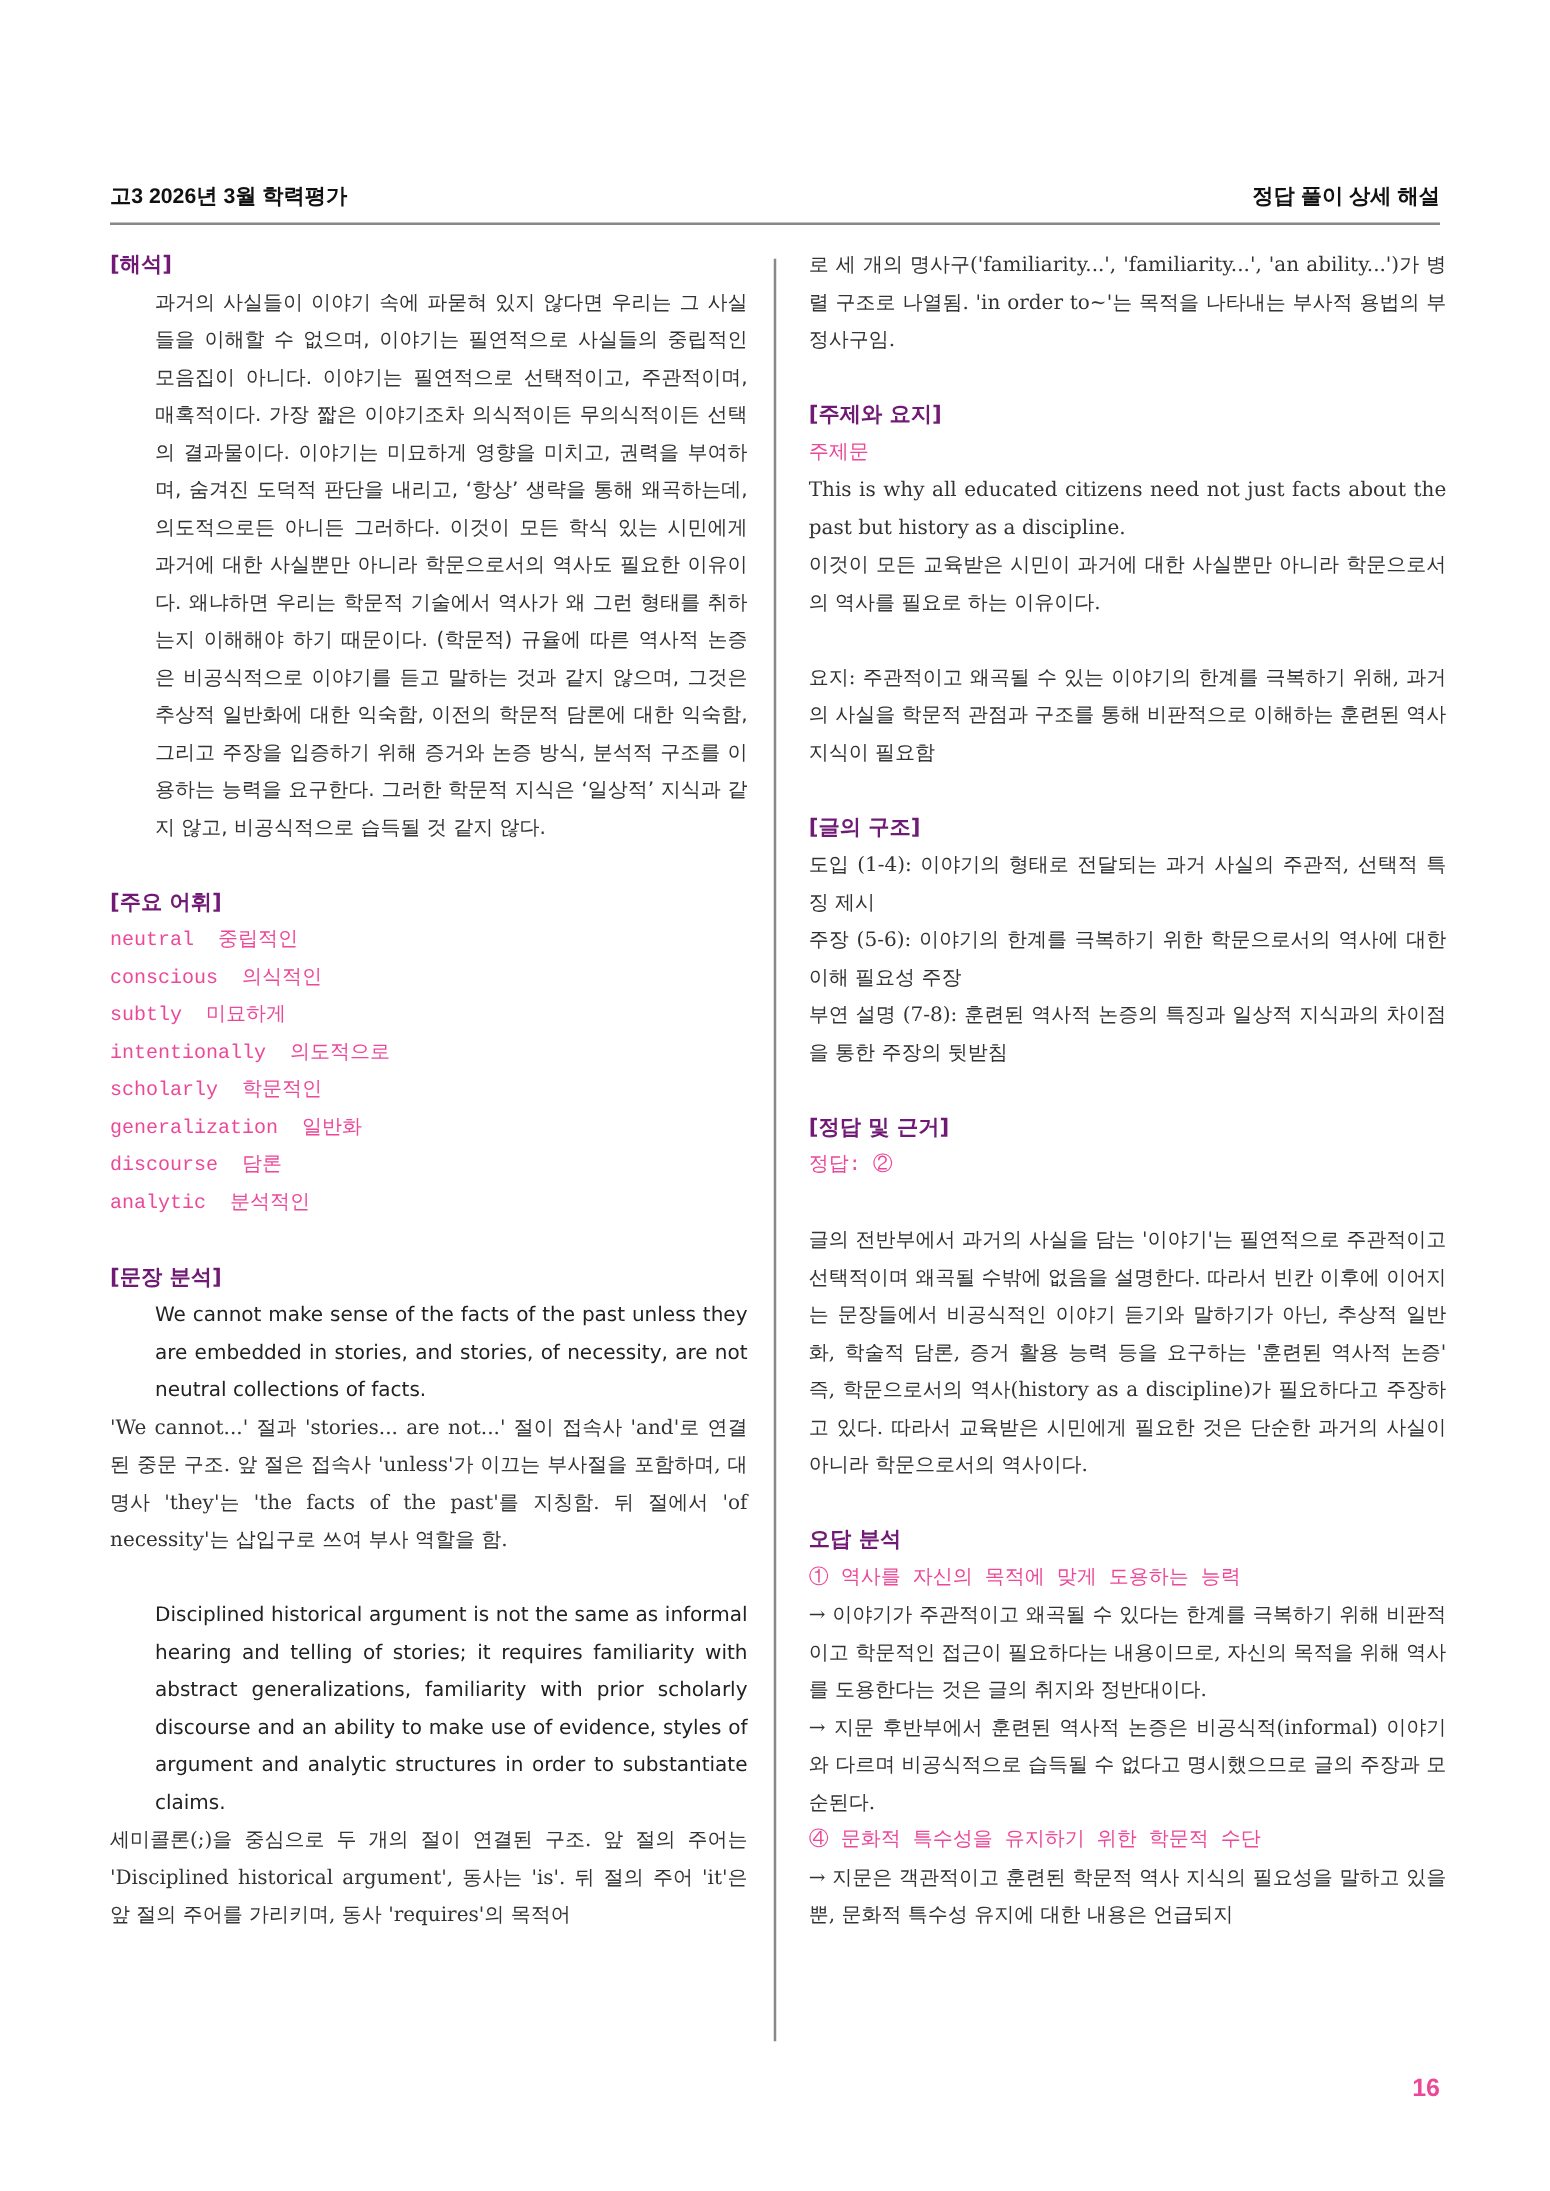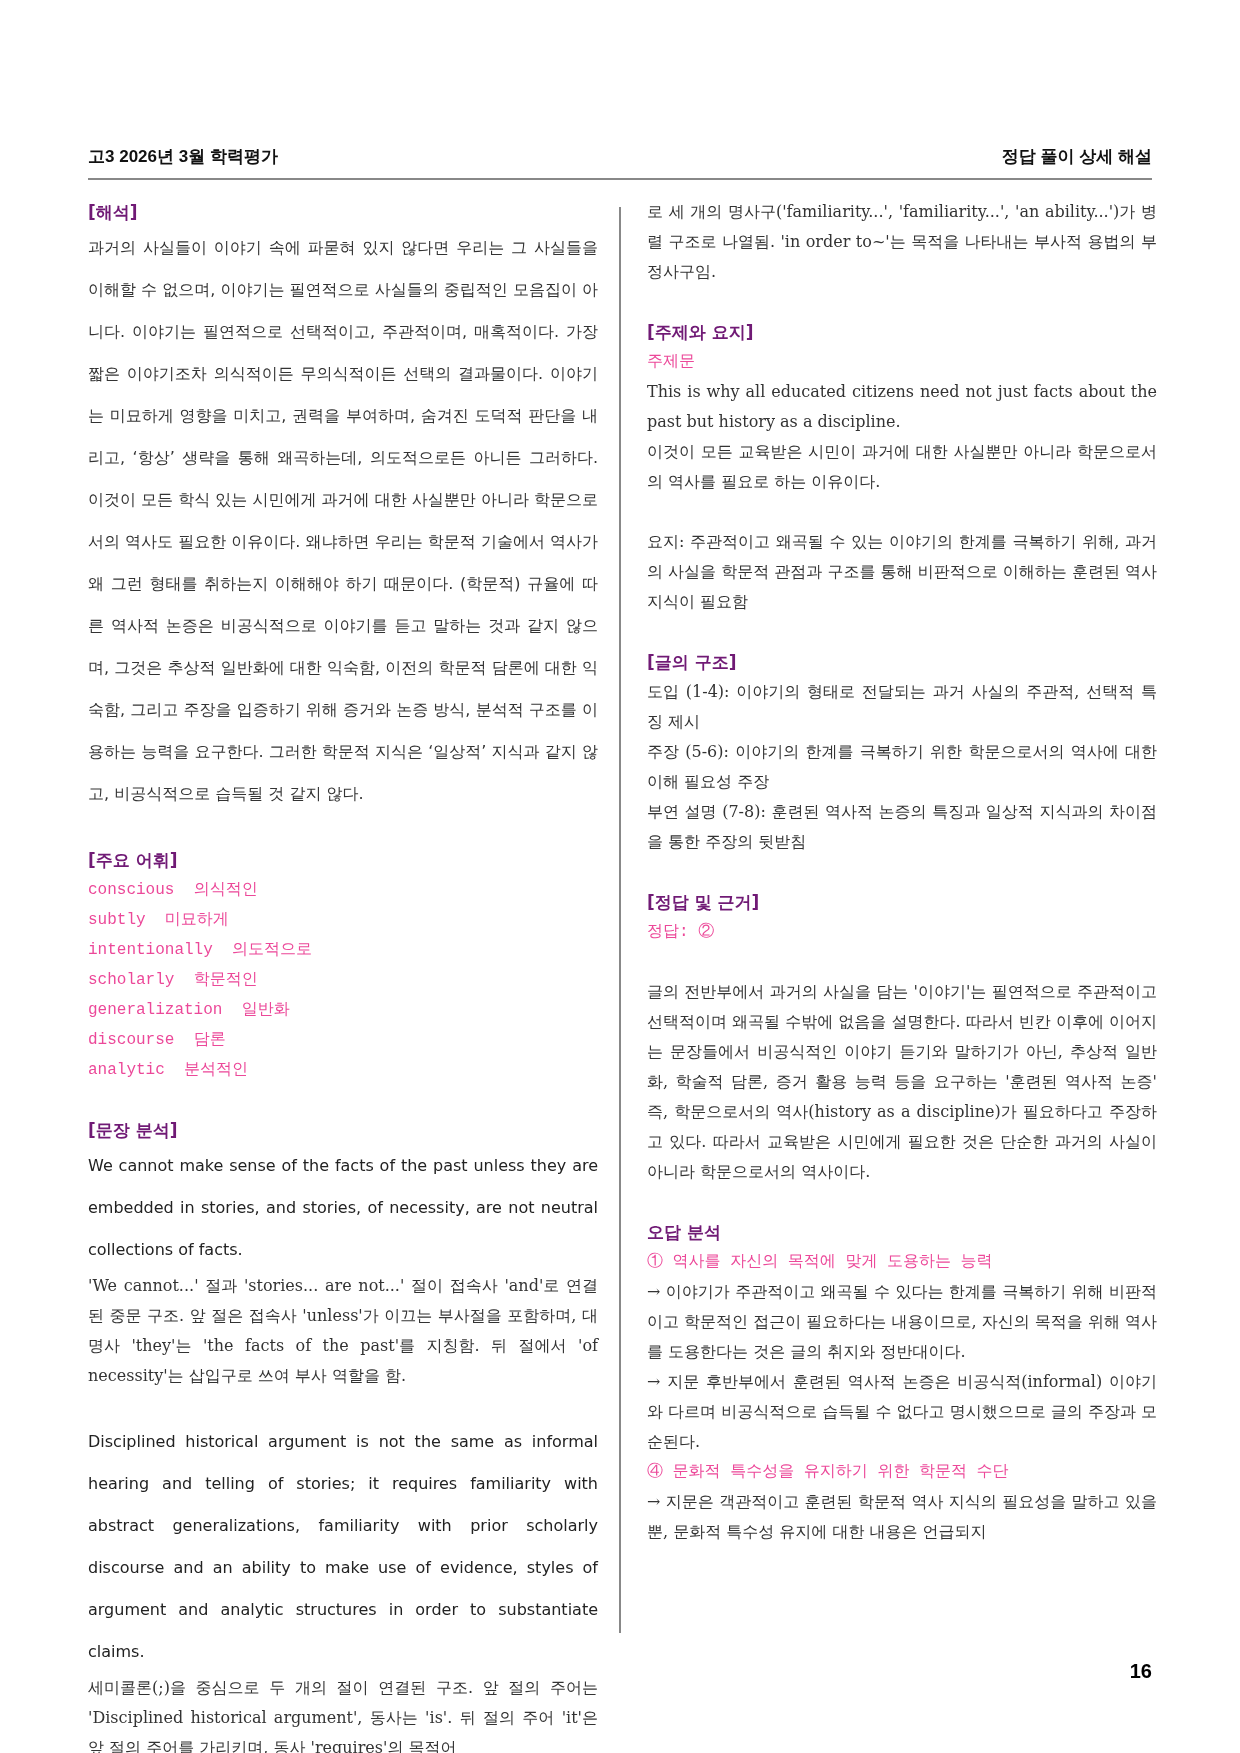--- a/index.html
+++ b/index.html
@@ -8,44 +8,45 @@
     .header-left { position: absolute; left: 0; top: 0; font-family: "Liberation Sans", sans-serif; font-weight: bold; font-size: 17px; color: #111; }
     .header-right { position: absolute; right: 0; top: 0; font-family: "Liberation Sans", sans-serif; font-weight: bold; font-size: 17px; color: #111; }
     .header-rule { position: absolute; left: 88px; top: 178px; width: 1064px; height: 2px; background: #888; }
     .col { position: absolute; top: 197px; }
     .col-left { left: 88px; width: 510px; }
     .col-right { left: 647px; width: 510px; }
     .divider { position: absolute; left: 619px; top: 207px; width: 2px; height: 1426px; background: #888; }
     .section { margin-bottom: 30px; }
     .heading { font-family: "DejaVu Sans", sans-serif; font-weight: bold; font-size: 17px; line-height: 30px; color: #701a75; }
     .p { font-family: "DejaVu Serif", serif; font-size: 16px; line-height: 30px; text-align: justify; color: #333; }
-    .p-sans { font-family: "DejaVu Sans", sans-serif; font-size: 16px; line-height: 42px; text-align: justify; color: #222; }
+    .p-sans { font-family: "DejaVu Sans", sans-serif; font-size: 16px; line-height: 30px; text-align: justify; color: #222; margin-left: 36px; }
     .line { font-family: Liberation Mono, monospace; font-size: 16px; line-height: 30px; color: #ec4899; }
     .gap { height: 30px; }
-    .page-num { position: absolute; right: 88px; top: 1660px; font-family: "Liberation Sans", sans-serif; font-weight: bold; font-size: 20px; color: #000000; }
+    .page-num { position: absolute; right: 88px; top: 1660px; font-family: "Liberation Sans", sans-serif; font-weight: bold; font-size: 20px; color: #ec4899; }
   </style>
 </head>
 <body>
 
 <div class="header">
   <span class="header-left">고3 2026년 3월 학력평가</span>
   <span class="header-right">정답 풀이 상세 해설</span>
 </div>
 <div class="header-rule"></div>
 
 <div class="divider"></div>
 
 <div class="col col-left">
   <div class="section">
     <div class="heading">[해석]</div>
     <div class="p-sans" style="color:#333;">과거의 사실들이 이야기 속에 파묻혀 있지 않다면 우리는 그 사실들을 이해할 수 없으며, 이야기는 필연적으로 사실들의 중립적인 모음집이 아니다. 이야기는 필연적으로 선택적이고, 주관적이며, 매혹적이다. 가장 짧은 이야기조차 의식적이든 무의식적이든 선택의 결과물이다. 이야기는 미묘하게 영향을 미치고, 권력을 부여하며, 숨겨진 도덕적 판단을 내리고, ‘항상’ 생략을 통해 왜곡하는데, 의도적으로든 아니든 그러하다. 이것이 모든 학식 있는 시민에게 과거에 대한 사실뿐만 아니라 학문으로서의 역사도 필요한 이유이다. 왜냐하면 우리는 학문적 기술에서 역사가 왜 그런 형태를 취하는지 이해해야 하기 때문이다. (학문적) 규율에 따른 역사적 논증은 비공식적으로 이야기를 듣고 말하는 것과 같지 않으며, 그것은 추상적 일반화에 대한 익숙함, 이전의 학문적 담론에 대한 익숙함, 그리고 주장을 입증하기 위해 증거와 논증 방식, 분석적 구조를 이용하는 능력을 요구한다. 그러한 학문적 지식은 ‘일상적’ 지식과 같지 않고, 비공식적으로 습득될 것 같지 않다.</div>
   </div>
 
   <div class="section">
     <div class="heading">[주요 어휘]</div>
+    <div class="line"><span>neutral</span>&nbsp; <span>중립적인</span></div>
     <div class="line"><span>conscious</span>&nbsp; <span>의식적인</span></div>
     <div class="line"><span>subtly</span>&nbsp; <span>미묘하게</span></div>
     <div class="line"><span>intentionally</span>&nbsp; <span>의도적으로</span></div>
     <div class="line"><span>scholarly</span>&nbsp; <span>학문적인</span></div>
     <div class="line"><span>generalization</span>&nbsp; <span>일반화</span></div>
     <div class="line"><span>discourse</span>&nbsp; <span>담론</span></div>
     <div class="line"><span>analytic</span>&nbsp; <span>분석적인</span></div>
   </div>
 
   <div class="section">

